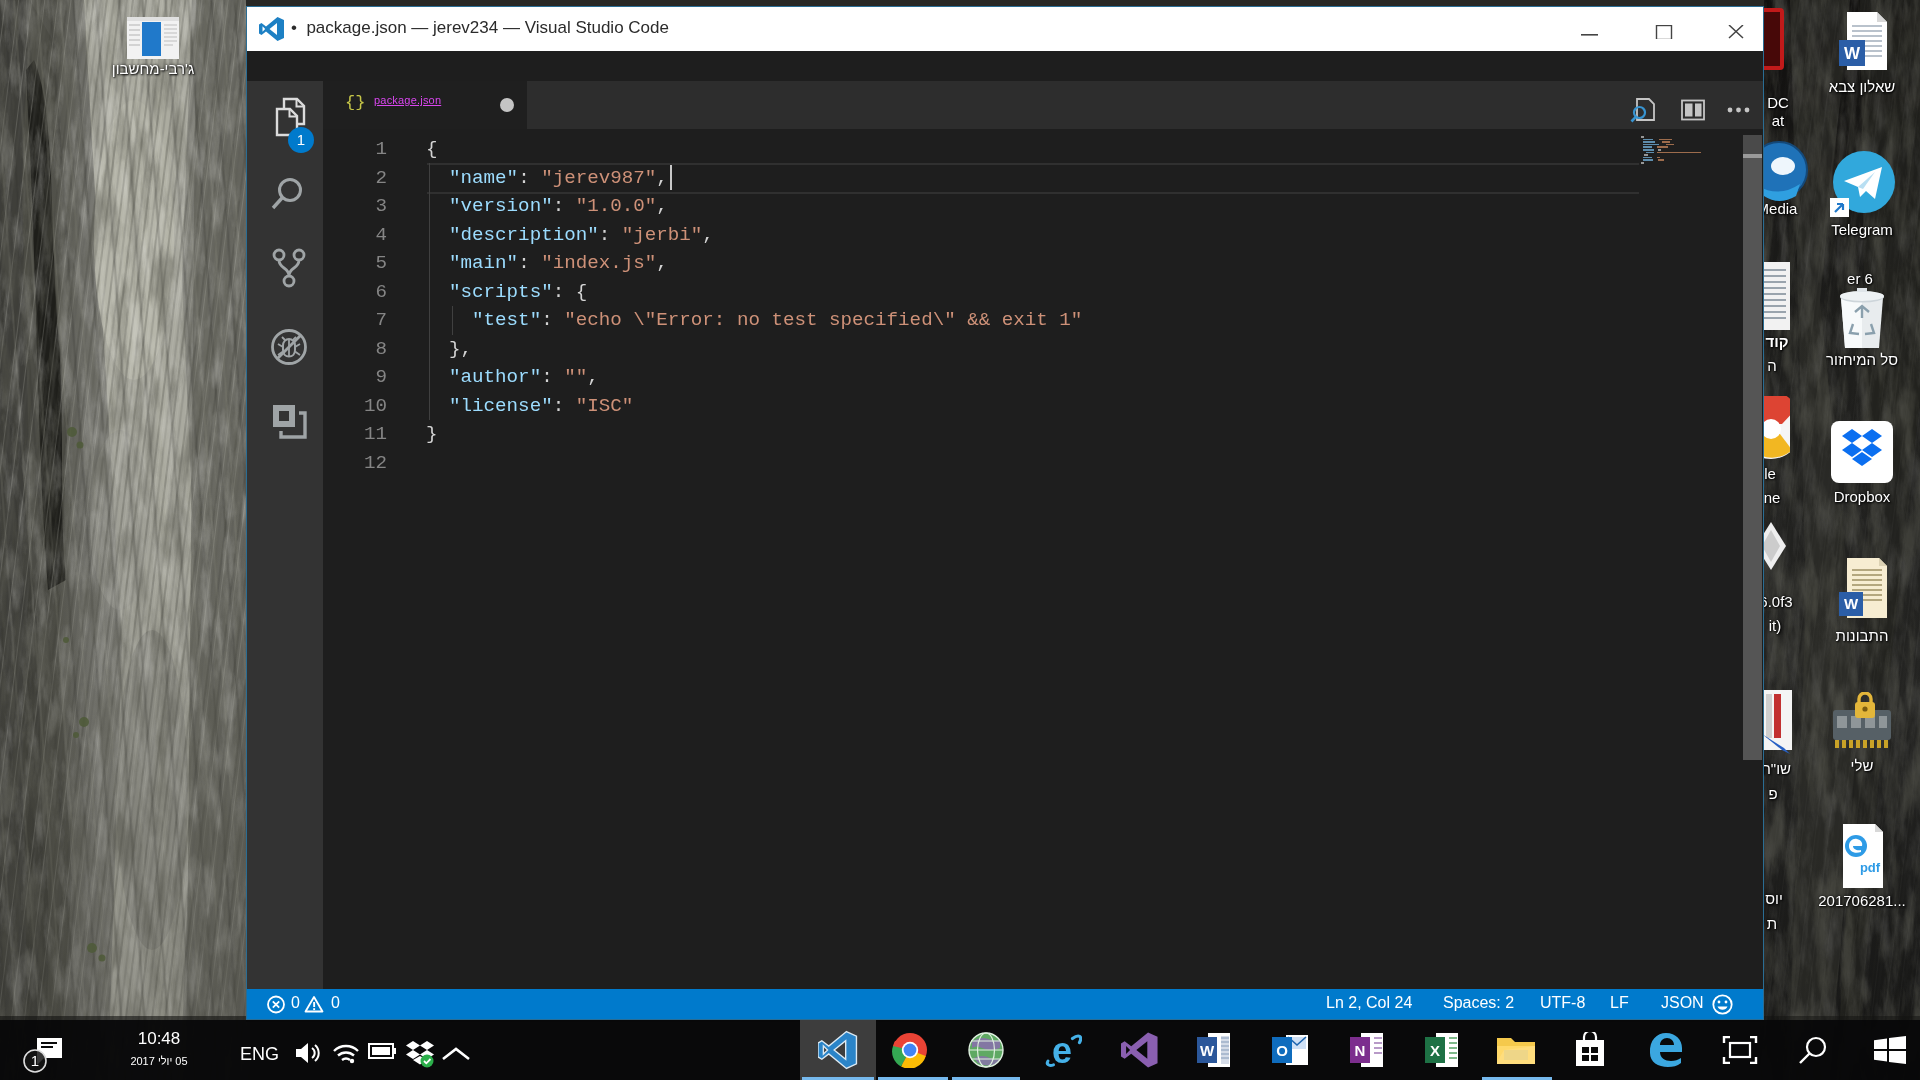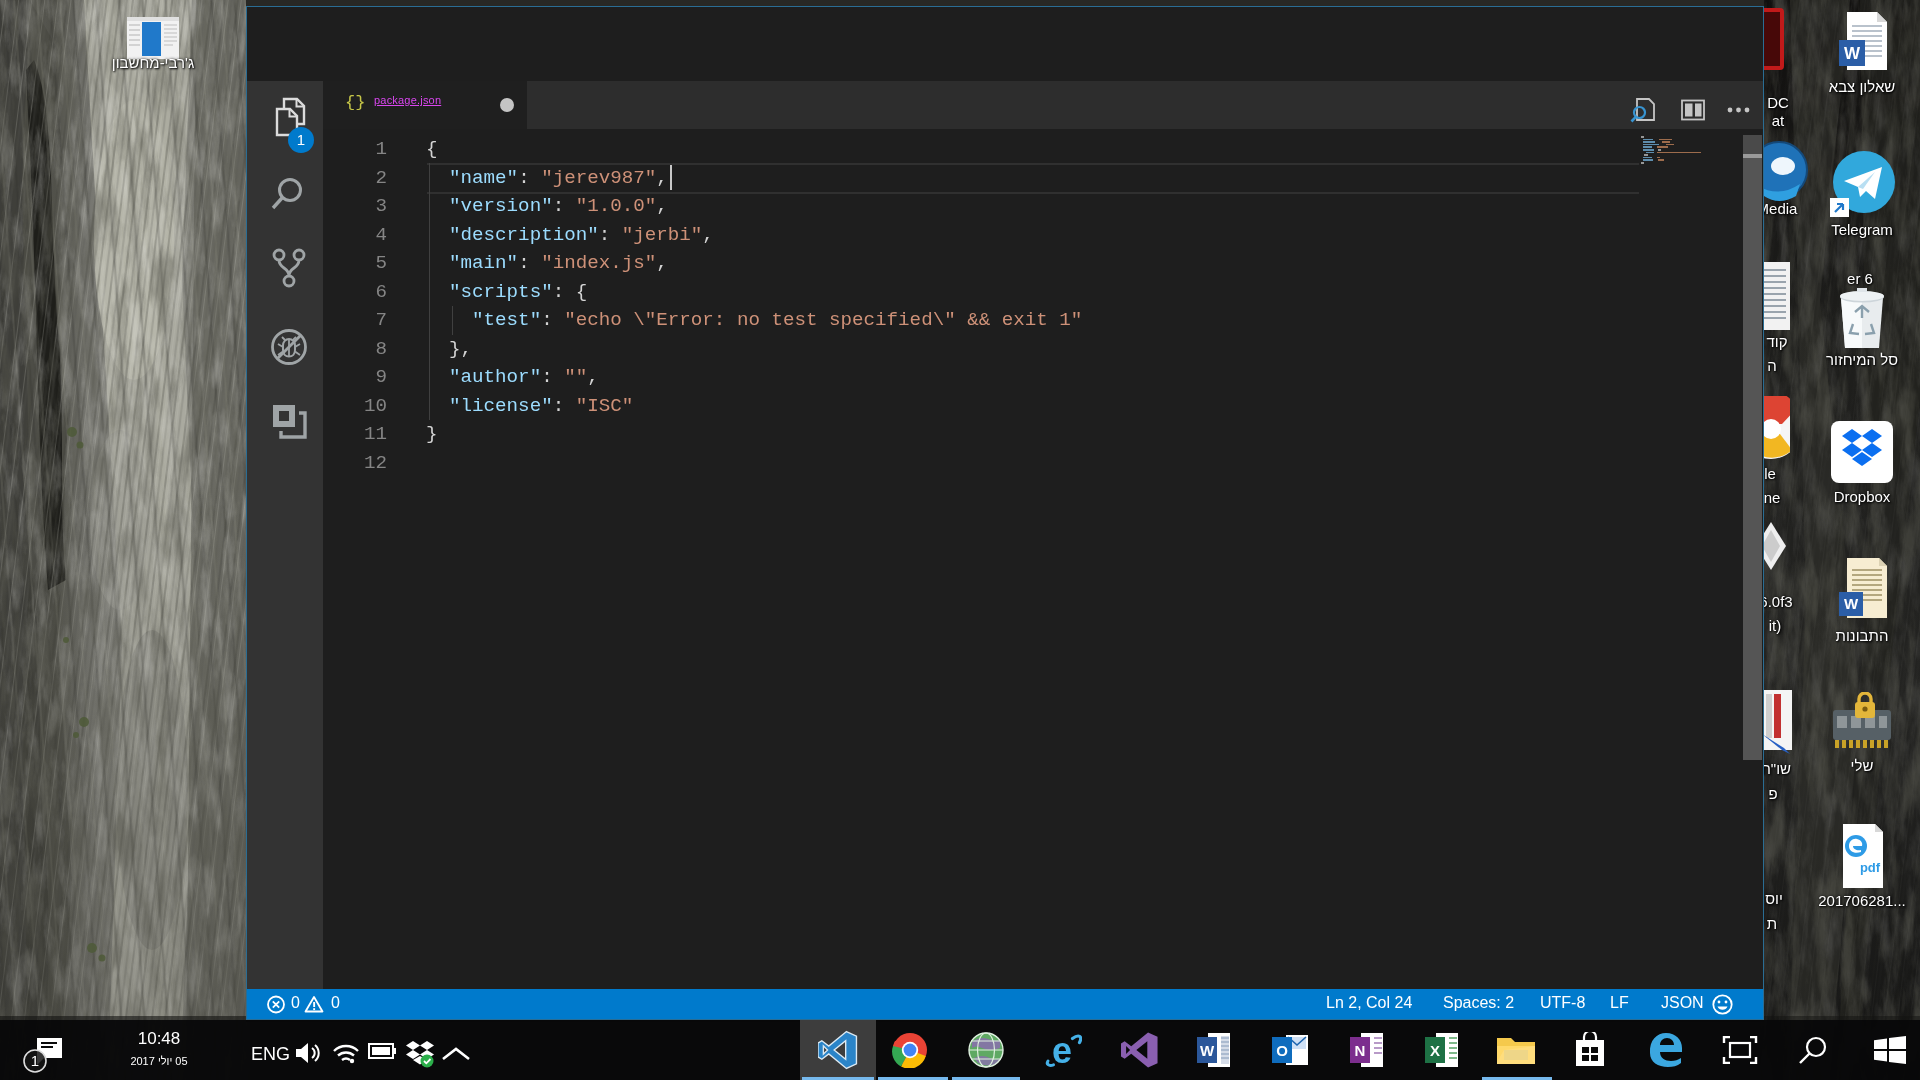--- a/index.html
+++ b/index.html
@@ -113,21 +113,21 @@
   <rect x="0" y="0" width="52" height="42" fill="#f2f2f2"></rect>
   <rect x="0" y="0" width="52" height="4" fill="#e0e0e0"></rect>
   <g stroke="#c9c9c9" stroke-width="1.4">
         <path d="M2 8 H13 M2 13 H13 M2 18 H13 M2 23 H13 M2 28 H13"></path>
       </g>
   <rect x="15" y="5" width="19" height="34" fill="#2079ca"></rect>
   <g stroke="#cfcfcf" stroke-width="1.6">
         <path d="M37 8 H50 M37 12 H50 M37 16 H50 M37 20 H50 M37 24 H50 M37 28 H46"></path>
       </g>
 </svg>
-<div class="dlabel" style="left:93px;top:54px;width:120px;">ג'רבי-מחשבון</div>
+<div class="dlabel" style="left:93px;top:60px;width:120px;">ג'רבי-מחשבון</div>
 
 <svg class="abs" style="left:1839px;top:12px" width="48" height="64" viewBox="0 0 48 64">
   <path d="M8 0 H38 L48 10 V58 H8 Z" fill="#fff"></path>
   <path d="M38 0 L48 10 H38 Z" fill="#d8d8d8"></path>
   <g stroke="#b9c2cc" stroke-width="2">
         <path d="M13 14 H43 M13 19 H43 M13 24 H43 M13 29 H43 M13 34 H43 M13 39 H43 M13 44 H43"></path>
       </g>
   <rect x="0" y="28" width="26" height="26" fill="#2b5ea7"></rect>
   <text x="13" y="47" text-anchor="middle" font-size="17" font-weight="bold" fill="#fff" font-family="Liberation Sans">W</text>
 </svg>
@@ -225,21 +225,21 @@
   <path d="M8 46 Q29 58 50 44 L46 56 Q29 66 14 56 Z" fill="#2f9fe0"></path>
 </svg>
 <div class="dlabel" style="left:1748px;top:200px;width:58px;">Media</div>
 <div class="dlabel" style="left:1836px;top:224px;width:48px;margin-top:46px;">er 6</div>
 <svg class="abs" style="left:1756px;top:262px" width="34" height="68" viewBox="0 0 34 68">
   <rect x="0" y="0" width="34" height="68" fill="#f2f2f2"></rect>
   <g stroke="#9aa4ad" stroke-width="2">
         <path d="M4 8 H30 M4 14 H30 M4 20 H30 M4 26 H30 M4 32 H30 M4 38 H30 M4 44 H30 M4 50 H30 M4 56 H30"></path>
       </g>
 </svg>
-<div class="dlabel" style="left:1752px;top:333px;width:50px;">קוד</div>
+<div class="dlabel" style="left:1752px;top:333px;width:50px;font-weight:bold;">קוד</div>
 <div class="dlabel" style="left:1750px;top:357px;width:44px;">ה</div>
 <svg class="abs" style="left:1752px;top:396px" width="38" height="66" viewBox="0 0 38 66">
   <circle cx="19" cy="33" r="30" fill="#f5f5f5"></circle>
   <path d="M-8 10 A30 30 0 0 1 45 12 L30 28 H8 Z" fill="#dd4433"></path>
   <path d="M0 54 A30 30 0 0 0 40 54 L28 38 H10 Z" fill="#f2b722"></path>
   <circle cx="19" cy="33" r="10" fill="#fff"></circle>
 </svg>
 <div class="dlabel" style="left:1748px;top:465px;width:44px;">le</div>
 <div class="dlabel" style="left:1750px;top:489px;width:44px;">ne</div>
 <svg class="abs" style="left:1756px;top:522px" width="30" height="48" viewBox="0 0 30 48">
@@ -254,20 +254,31 @@
   <rect x="20" y="4" width="7" height="44" fill="#c23030"></rect>
   <path d="M8 44 L30 58 L36 64 L28 60 Z" fill="#2760c4"></path>
   <rect x="6" y="4" width="4" height="44" fill="#9aa0a8"></rect>
 </svg>
 <div class="dlabel" style="left:1748px;top:760px;width:56px;">שו"ח</div>
 <div class="dlabel" style="left:1750px;top:785px;width:46px;">פ</div>
 <div class="dlabel" style="left:1750px;top:890px;width:48px;">יוס</div>
 <div class="dlabel" style="left:1750px;top:915px;width:44px;">ת</div>
 
 <div id="win">
+  <div id="titlebar">
+    <svg class="abs" style="left:12px;top:10px" width="26" height="24" viewBox="0 0 26 24">
+      <path d="M18.5 0 L25 3 V21 L18.5 24 L7 14.5 L2.5 18 L0 16.5 V7.5 L2.5 6 L7 9.5 Z M3.5 9.3 V14.7 L6.2 12 Z M10.5 12 L18 18 V6 Z" fill="#1d80c4"></path>
+    </svg>
+    <div id="title">•&nbsp; package.json — jerev234 — Visual Studio Code</div>
+    <svg class="abs" style="left:1334px;top:18px" width="172" height="14" viewBox="0 0 172 14">
+      <rect x="0" y="9" width="17" height="1.6" fill="#444"></rect>
+      <rect x="75.5" y="0.5" width="15" height="14" fill="none" stroke="#444" stroke-width="1.4"></rect>
+      <path d="M148 0 L162 13 M162 0 L148 13" stroke="#444" stroke-width="1.5"></path>
+    </svg>
+  </div>
   <div id="activity">
     <svg class="abs" style="left:24px;top:16px" width="40" height="40" viewBox="0 0 40 40">
       <path d="M13 2 H26 L33 9 V27 H13 Z" fill="#333333" stroke="#dcdcdc" stroke-width="2.4"></path>
       <path d="M25.5 2.5 V9.5 H32.5" fill="none" stroke="#dcdcdc" stroke-width="2"></path>
       <path d="M6 12 H19 L26 19 V38 H6 Z" fill="#333333" stroke="#dcdcdc" stroke-width="2.4"></path>
       <path d="M18.5 12.5 V19.5 H25.5" fill="none" stroke="#dcdcdc" stroke-width="2"></path>
     </svg>
     <div class="abs" style="left:41px;top:46px;width:26px;height:26px;border-radius:50%;background:#007acc;color:#fff;font-size:15px;text-align:center;line-height:26px;">1</div>
     <svg class="abs" style="left:22px;top:94px" width="38" height="38" viewBox="0 0 38 38">
       <circle cx="21" cy="15" r="10.5" fill="none" stroke="#9fa4a6" stroke-width="3"></circle>
@@ -389,21 +400,21 @@
 
   <svg class="abs" style="left:22px;top:14px" width="44" height="42" viewBox="0 0 44 42">
     <path d="M15 4 H40 V24 H22 L15 31 V24 H15 Z" fill="#fff"></path>
     <rect x="19" y="8" width="16" height="2" fill="#0a0a0a"></rect>
         <rect x="19" y="12" width="12" height="2" fill="#0a0a0a"></rect>
     <circle cx="13" cy="27" r="11" fill="rgba(20,20,20,0.85)" stroke="#ddd" stroke-width="1.6"></circle>
     <text x="13" y="32" text-anchor="middle" font-size="15" fill="#fff" font-family="Liberation Sans">1</text>
   </svg>
   <div class="tbtxt" style="left:100px;top:9px;width:118px;text-align:center;font-size:17px">10:48</div>
   <div class="tbtxt" style="left:100px;top:35px;width:118px;text-align:center;font-size:11px">2017 יולי‎ 05</div>
-  <div class="tbtxt" style="left:240px;top:24px;width:50px;text-align:right;font-size:18px">ENG</div>
+  <div class="tbtxt" style="left:240px;top:24px;width:50px;text-align:left;font-size:18px">ENG</div>
   <svg class="abs" style="left:294px;top:21px" width="30" height="24" viewBox="0 0 30 24">
     <path d="M2 8 H7 L14 2 V22 L7 16 H2 Z" fill="#fff"></path>
     <path d="M18 7 A6 6 0 0 1 18 17 M21 4 A10.5 10.5 0 0 1 21 20" fill="none" stroke="#fff" stroke-width="2"></path>
   </svg>
   <svg class="abs" style="left:332px;top:24px" width="28" height="20" viewBox="0 0 28 20">
     <path d="M2 7 A17 17 0 0 1 26 7 M6 11.5 A12 12 0 0 1 22 11.5 M10 16 A6.5 6.5 0 0 1 18 16" fill="none" stroke="#fff" stroke-width="2.4"></path>
     <circle cx="20" cy="17" r="2.2" fill="#fff"></circle>
   </svg>
   <svg class="abs" style="left:368px;top:23px" width="28" height="16" viewBox="0 0 28 16">
     <rect x="1" y="1" width="24" height="14" fill="none" stroke="#fff" stroke-width="2"></rect>

